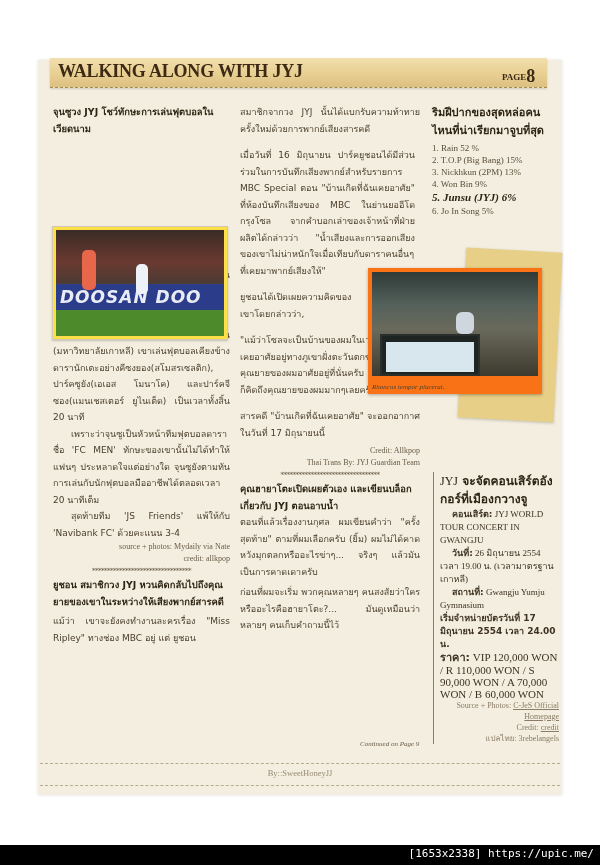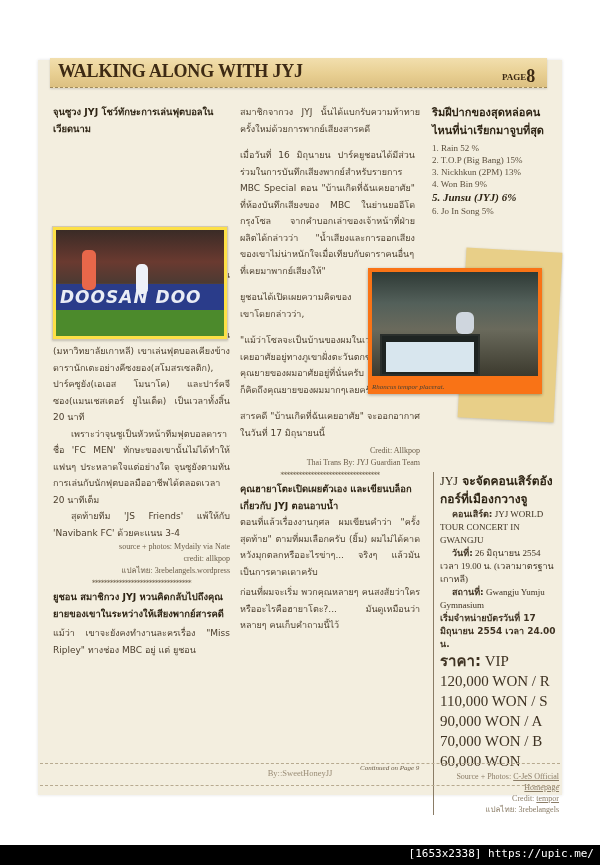--- a/index.html
+++ b/index.html
@@ -86,25 +86,25 @@
 
   .concert-box {
     position: absolute; left: 433px; top: 472px; width: 126px;
     border-left: 1px solid #8a7c66; padding-left: 6px;
     font-size: 9px; line-height: 13px;
   }
   .concert-title { font-family: "DejaVu Sans", sans-serif; font-weight: bold; font-size: 12px; line-height: 18px; color: #2e2414; }
   .concert-title .latin { font-family: "Liberation Serif", serif; font-weight: normal; }
   .concert-line { font-family: "Liberation Serif", serif; color: #3e3222; }
   .concert-line b { font-family: "DejaVu Sans", sans-serif; margin-left: 12px; }
-  .concert-price { font-family: "Liberation Serif", serif; font-size: 15px; color: #3e3222; line-height: 20px; }
+  .concert-price { font-family: "Liberation Serif", serif; font-size: 11px; color: #3e3222; line-height: 12px; }
   .credit-line { text-align: right; font-family: "Liberation Serif", serif; font-size: 8px; color: #8a7c66; line-height: 11px; }
   .credit-line u { text-decoration: underline; }
 
-  .continued { position: absolute; left: 360px; top: 740px; font-family: "Liberation Serif", serif; font-style: italic; font-size: 7px; color: #6a5c48; margin-top: 24px; }
+  .continued { position: absolute; left: 360px; top: 740px; font-family: "Liberation Serif", serif; font-style: italic; font-size: 7px; color: #6a5c48; }
 
   .footer-line-1 { position: absolute; left: 40px; top: 763px; width: 520px; border-top: 1px dashed #b7aa90; }
   .footer-line-2 { position: absolute; left: 40px; top: 785px; width: 520px; border-top: 1px dashed #b7aa90; }
   .footer-text { position: absolute; left: 0; top: 768px; width: 600px; text-align: center; font-family: "Liberation Serif", serif; font-size: 8.5px; color: #9a8d76; }
 
   .bottom-bar { position: absolute; left: 0; top: 845px; width: 600px; height: 20px; background: #000000; }
   .watermark { position: absolute; right: 6px; top: 847px; font-family: "DejaVu Sans Mono", monospace; font-size: 11px; color: #ffffff; }
 </style>
 </head>
 <body>
@@ -120,21 +120,20 @@
 <div class="col col-1">
   <div class="heading">จุนซูวง JYJ โชว์ทักษะการเล่นฟุตบอลในเวียดนาม</div>
   <div style="height:130px"></div>
   <div class="para">JYJ เปิดสนามด้วยการแสดงที่ทำให้ทุกคนในสนามตื่นเต้น</div>
   <div class="gap"></div>
   <div class="para">จากนั้นคิมจุนซูก็ลงแข่งในครึ่งเวลาหลังของการแข่งขันโดยลงแทนอีแจ ฮวาน (มหาวิทยาลัยเกาหลี) เขาเล่นฟุตบอลเคียงข้างดารานักเตะอย่างคีซงยอง(สโมสรเซลติก), ปาร์คซูยัง(เอเอส โมนาโค) และปาร์คจีซอง(แมนเชสเตอร์ ยูไนเต็ด) เป็นเวลาทั้งสิ้น 20 นาที</div>
   <div class="para indent">เพราะว่าจุนซูเป็นหัวหน้าทีมฟุตบอลดารา ชื่อ 'FC MEN' ทักษะของเขานั้นไม่ได้ทำให้แฟนๆ ประหลาดใจแต่อย่างใด จุนซูยังตามทันการเล่นกับนักฟุตบอลมืออาชีพได้ตลอดเวลา 20 นาทีเต็ม</div>
   <div class="para indent">สุดท้ายทีม 'JS Friends' แพ้ให้กับ 'Navibank FC' ด้วยคะแนน 3-4</div>
   <div class="small-right">source + photos: Mydaily via Nate</div>
   <div class="small-right">credit: allkpop</div>
-  <div class="small-right">แปลไทย: 3rebelangels.wordpress</div>
   <div class="stars">*********************************</div>
   <div class="heading">ยูชอน สมาชิกวง JYJ หวนคิดกลับไปถึงคุณยายของเขาในระหว่างให้เสียงพากย์สารคดี</div>
   <div class="para" style="margin-top:3px">แม้ว่า เขาจะยังคงทำงานละครเรื่อง "Miss Ripley" ทางช่อง MBC อยู่ แต่ ยูชอน</div>
 </div>
 
 <div class="photo-football">
   <div class="img">
     <div class="grass"></div>
     <div class="banner">DOOSAN DOO</div>
     <div class="player1"></div>
@@ -206,21 +205,21 @@
   <div class="concert-price">
     <b style="font-family:'DejaVu Sans',sans-serif;">ราคา:</b>
     <span>VIP 120,000 WON / R 110,000 WON / S 90,000 WON / A 70,000 WON / B 60,000 WON</span>
   </div>
   <div class="credit-line">
     <span>Source + Photos:</span>
     <u>C-JeS Official Homepage</u>
   </div>
   <div class="credit-line">
     <span>Credit:</span>
-    <u>tempor</u>
+    <u>credit</u>
   </div>
   <div class="credit-line">แปลไทย: 3rebelangels</div>
 </div>
 
 <div class="footer-line-1"></div>
 <div class="footer-text">By::SweetHoneyJJ</div>
 <div class="footer-line-2"></div>
 
 <div class="bottom-bar"></div>
 <div class="watermark">[1653x2338] https://upic.me/</div>

